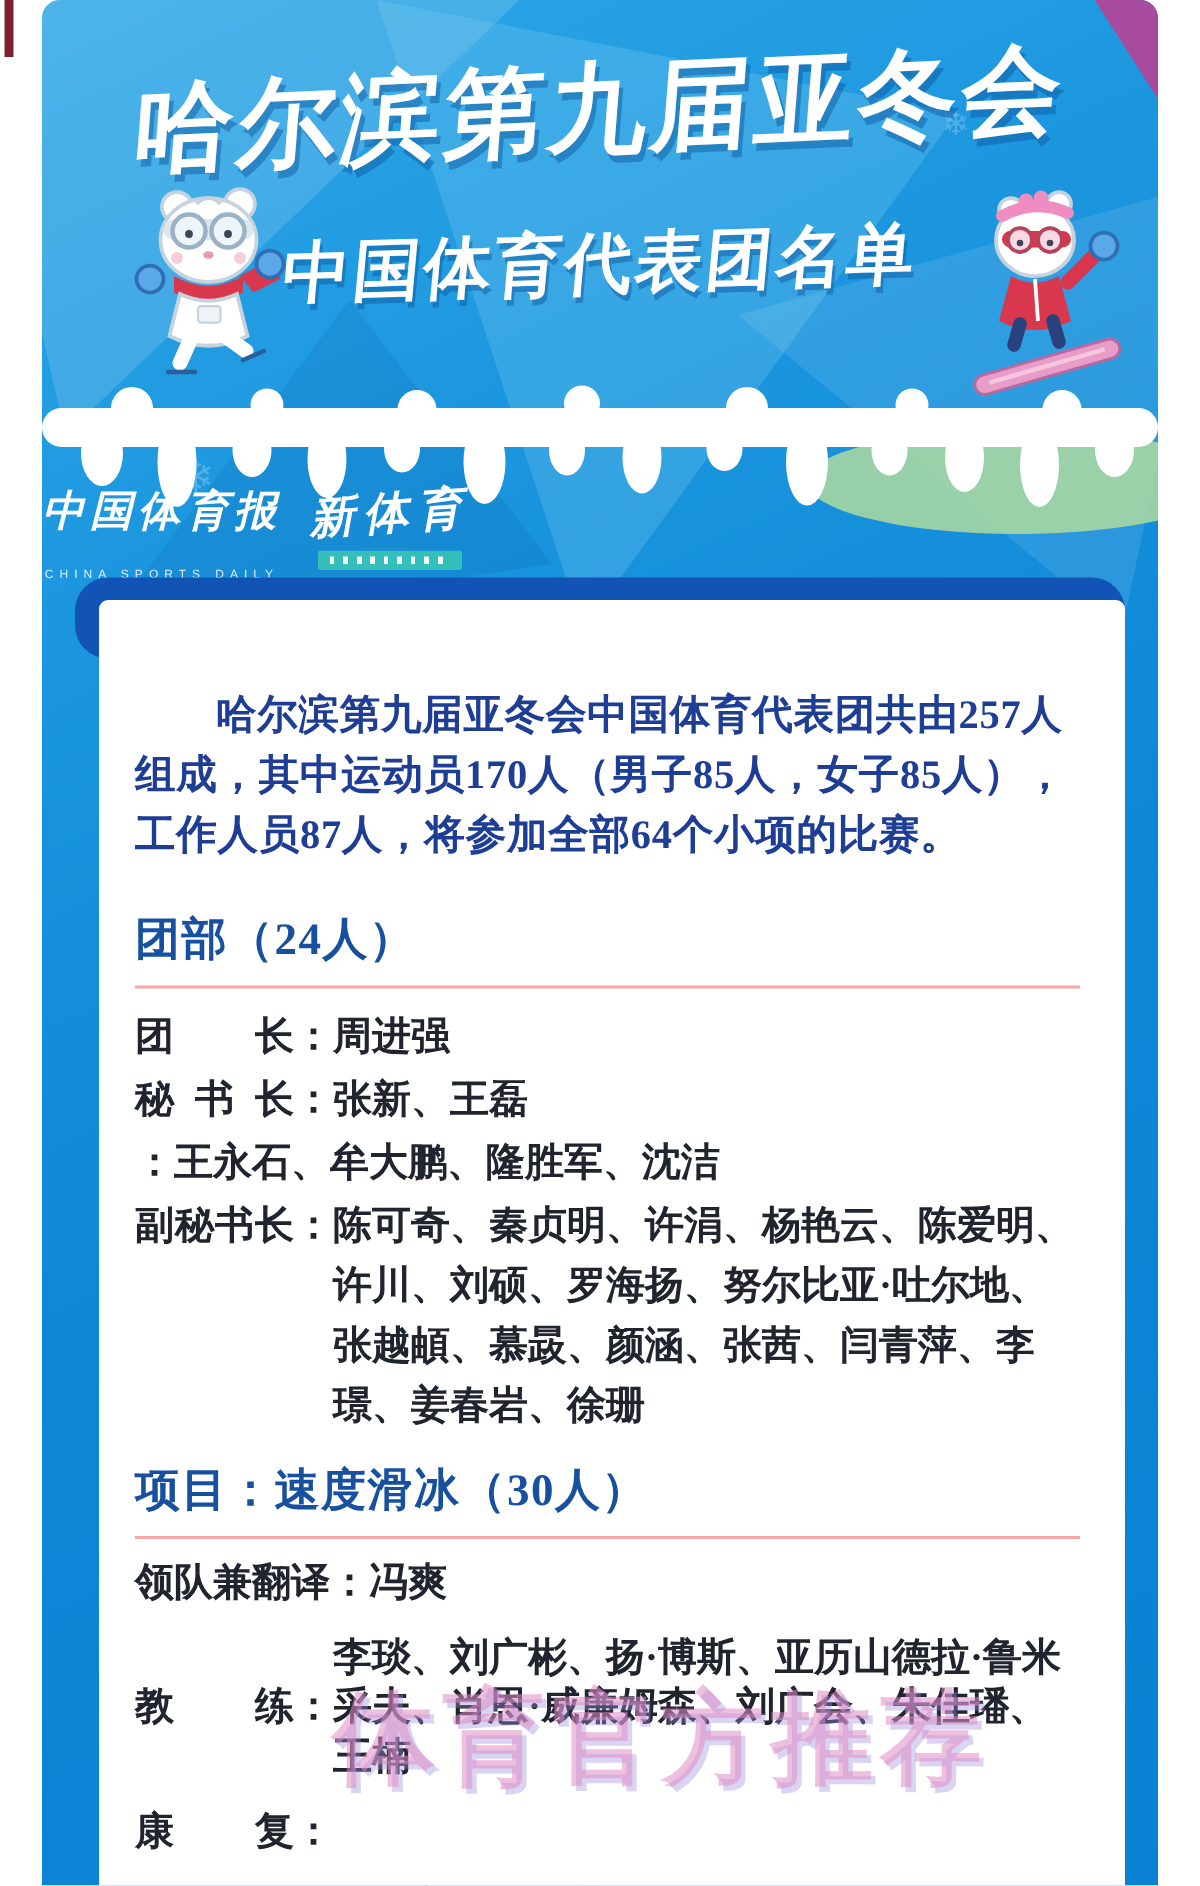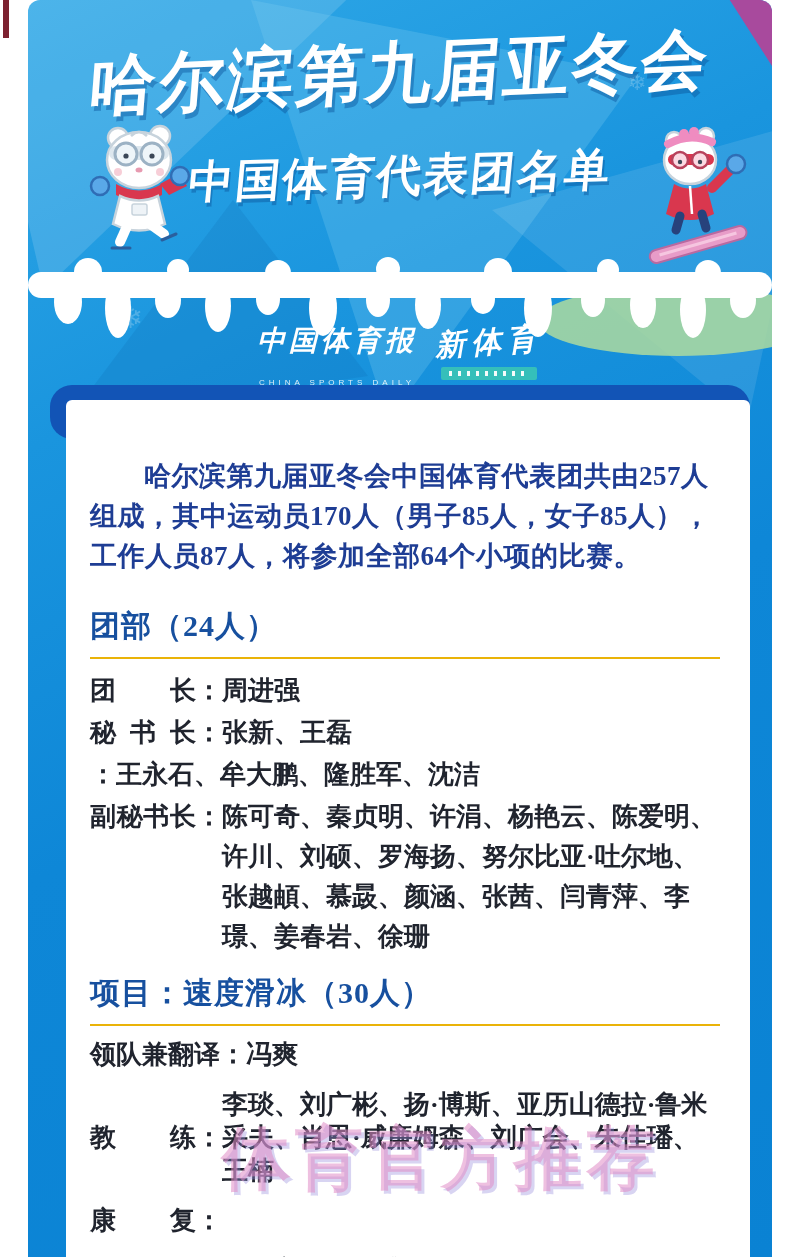--- a/index.html
+++ b/index.html
@@ -44,21 +44,21 @@
     text-shadow:2px 4px 0 rgba(11,85,155,.45);
     white-space:nowrap;
   }
   .mascot{position:absolute;}
   .mascot-left{left:48px;top:112px;}
   .mascot-right{left:612px;top:118px;}
   
   .snow-svg{position:absolute;left:0;top:250px;}
   
   .masthead{
-    position:absolute;top:322px;left:0;right:0;display:flex;justify-content:center;
+    position:absolute;top:322px;left:0;right:0;display:flex;
     align-items:flex-start;gap:18px;color:#fff;
   }
   .mh-block{text-align:center;}
   .mh-name{font-family:"Liberation Serif",serif;font-style:italic;font-weight:700;
     font-size:28px;letter-spacing:4px;}
   .mh-cap{font-size:8px;letter-spacing:4px;opacity:.85;margin-top:18px;}
   .mh-name2{font-family:"Liberation Serif",serif;font-style:italic;font-weight:700;
     font-size:30px;letter-spacing:6px;transform:rotate(-4deg);}
   .mh-box{width:96px;height:13px;margin:4px auto 0;background:#35bfba;border-radius:2px;
     background-image:repeating-linear-gradient(90deg,rgba(255,255,255,.95) 0 3px,rgba(53,191,186,0) 3px 9px);
@@ -72,21 +72,21 @@
     padding:0 30px 0 24px;overflow:hidden;
   }
   .intro{
     margin-top:56px;font-family:"Liberation Serif",serif;font-weight:700;
     font-size:27px;line-height:40px;color:#1e3d94;text-indent:2em;letter-spacing:.5px;
   }
   .section{margin-top:30px;}
   .section + .section{margin-top:16px;}
   .sec-title{
     font-family:"Liberation Serif",serif;font-weight:800;font-size:30px;
-    color:#17509f;padding-bottom:10px;border-bottom:2px solid #eab308;letter-spacing:1px;
+    color:#17509f;padding-bottom:10px;border-bottom:2px solid #fca5a5;letter-spacing:1px;
   }
   .rows{margin-top:12px;}
   .row{display:flex;align-items:flex-start;
     font-family:"Liberation Serif",serif;font-weight:700;font-size:26px;
     color:#20242e;line-height:40px;}
   .row + .row{margin-top:2px;font-family:Liberation Serif, serif;}
   .section:nth-child(2) .row{line-height:33px;}
   .section:nth-child(2) .row + .row{margin-top:17px;align-items:center;}
   .lbl{min-width:106px;text-align:justify;text-align-last:justify;white-space:nowrap;}
   .colon{width:26px;}

